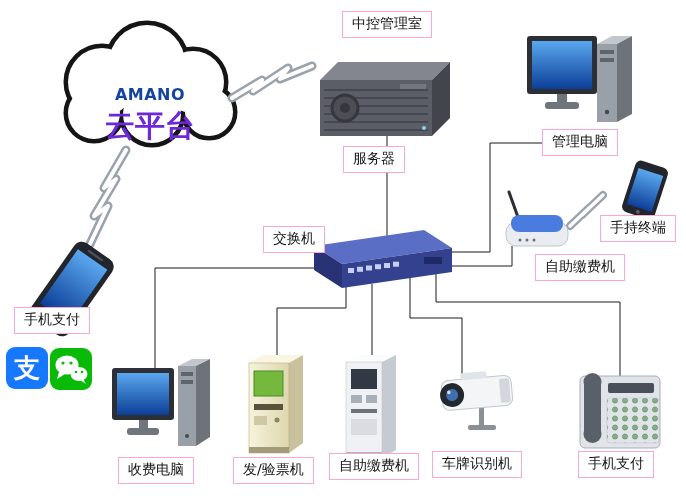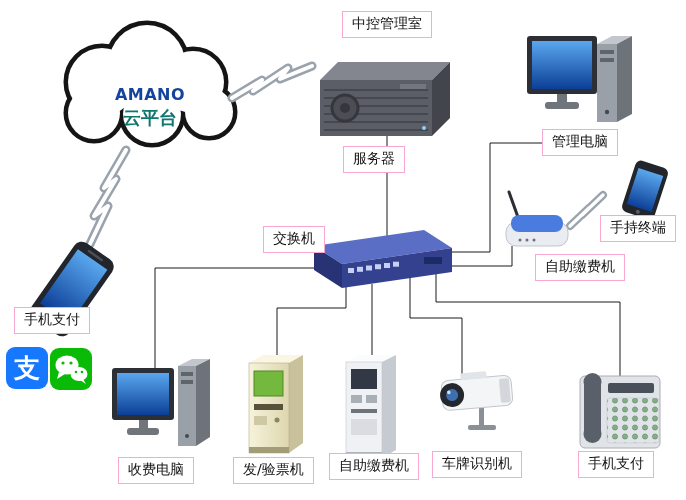--- a/index.html
+++ b/index.html
@@ -9,21 +9,21 @@
     font-family: "DejaVu Sans", "Liberation Sans", sans-serif; overflow: hidden;
   }
   #scene { position: absolute; left: 0; top: 0; }
   .lbl {
     position: absolute; background: #ffffff; border: 1px solid #f9a8d4;
     padding: 3px 9px 4px; font-size: 14px; color: #141414;
     white-space: nowrap; line-height: 1.25;
   }
   .cloud-text { position: absolute; width: 120px; text-align: center; font-weight: 700; }
   #cloud-brand { left: 90px; top: 85px;  font-size: 16px; color: #14449e; letter-spacing: .5px; }
-  #cloud-name  { left: 90px; top: 106px; font-size: 18px; color: #0f766e; }
+  #cloud-name  { left: 90px; top: 106px; font-size: 30px; color: #6d28d9; }
   .pay-icon { position: absolute; width: 42px; height: 42px; border-radius: 9px; }
   #alipay { left: 6px;  top: 347px; background: #1677ff; color: #fff; font-size: 26px;
             font-weight: 700; display: flex; align-items: center; justify-content: center; }
   #wechat { left: 50px; top: 348px; background: #09bb07; display: flex;
             align-items: center; justify-content: center; }
 </style>
 </head>
 <body>
 
 <div id="canvas">

